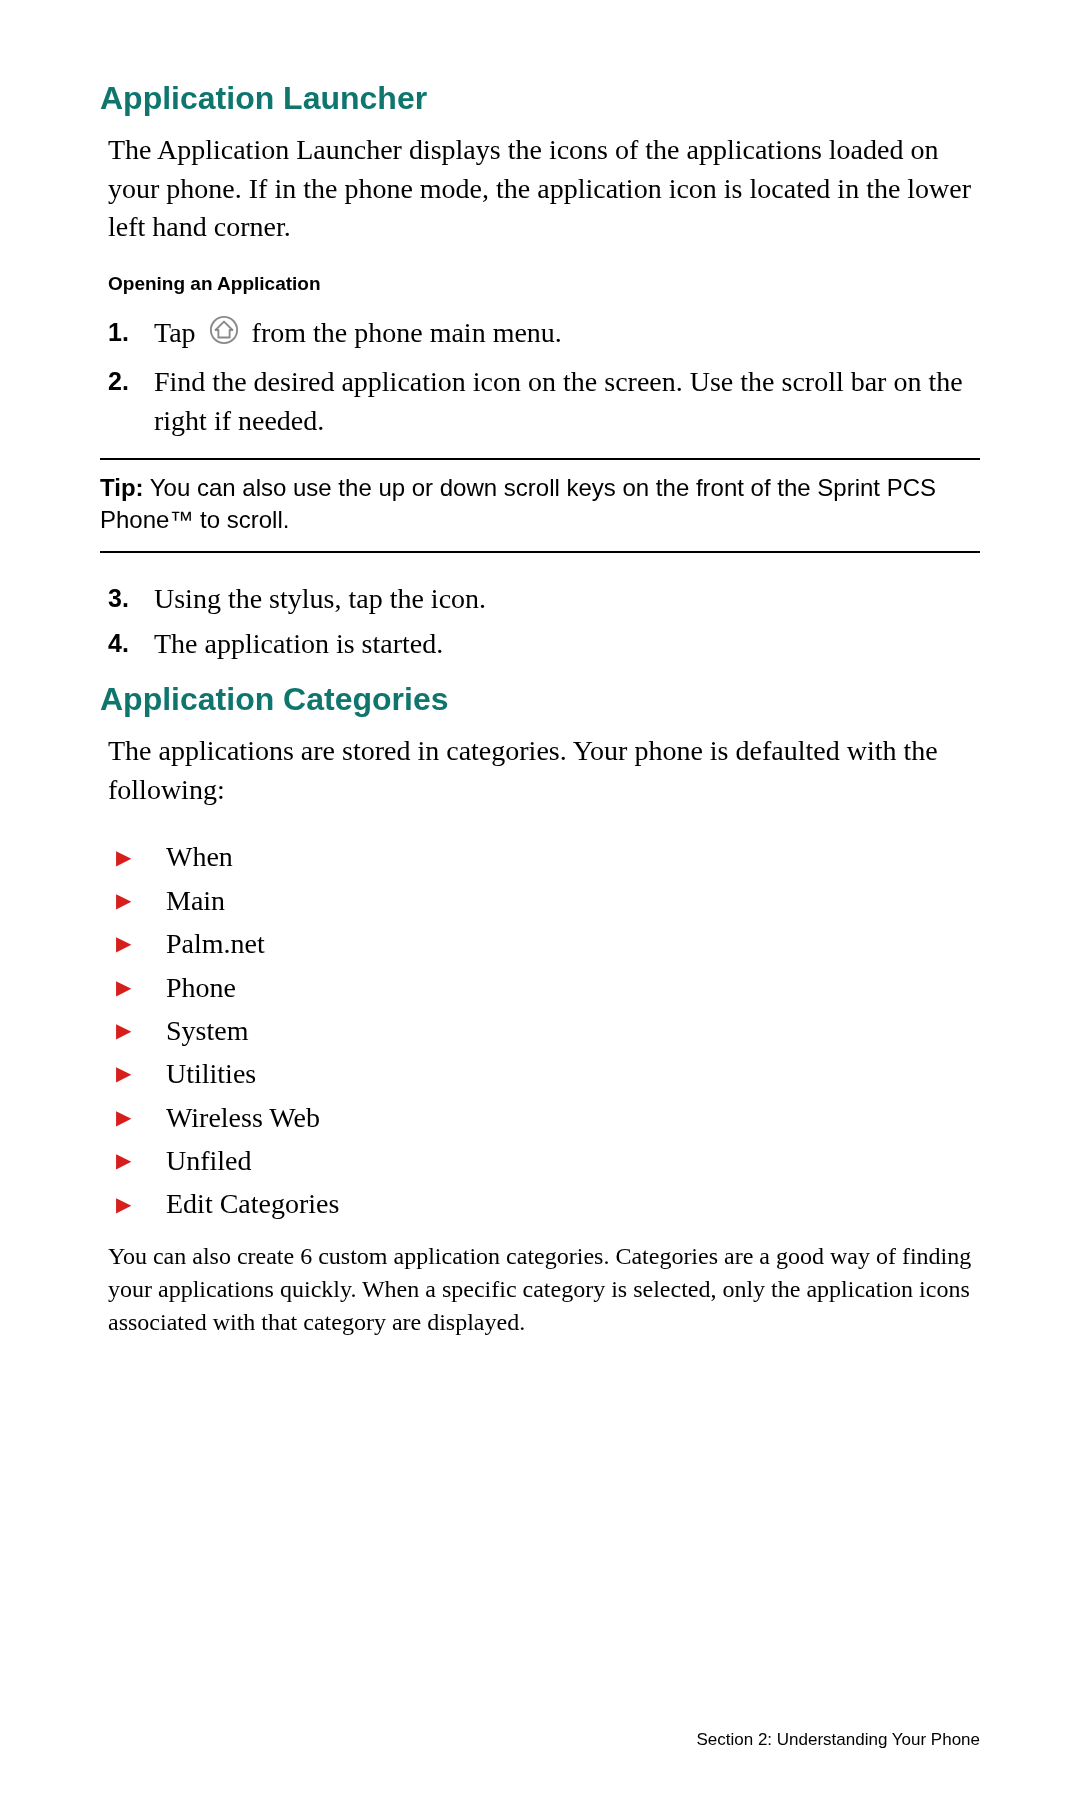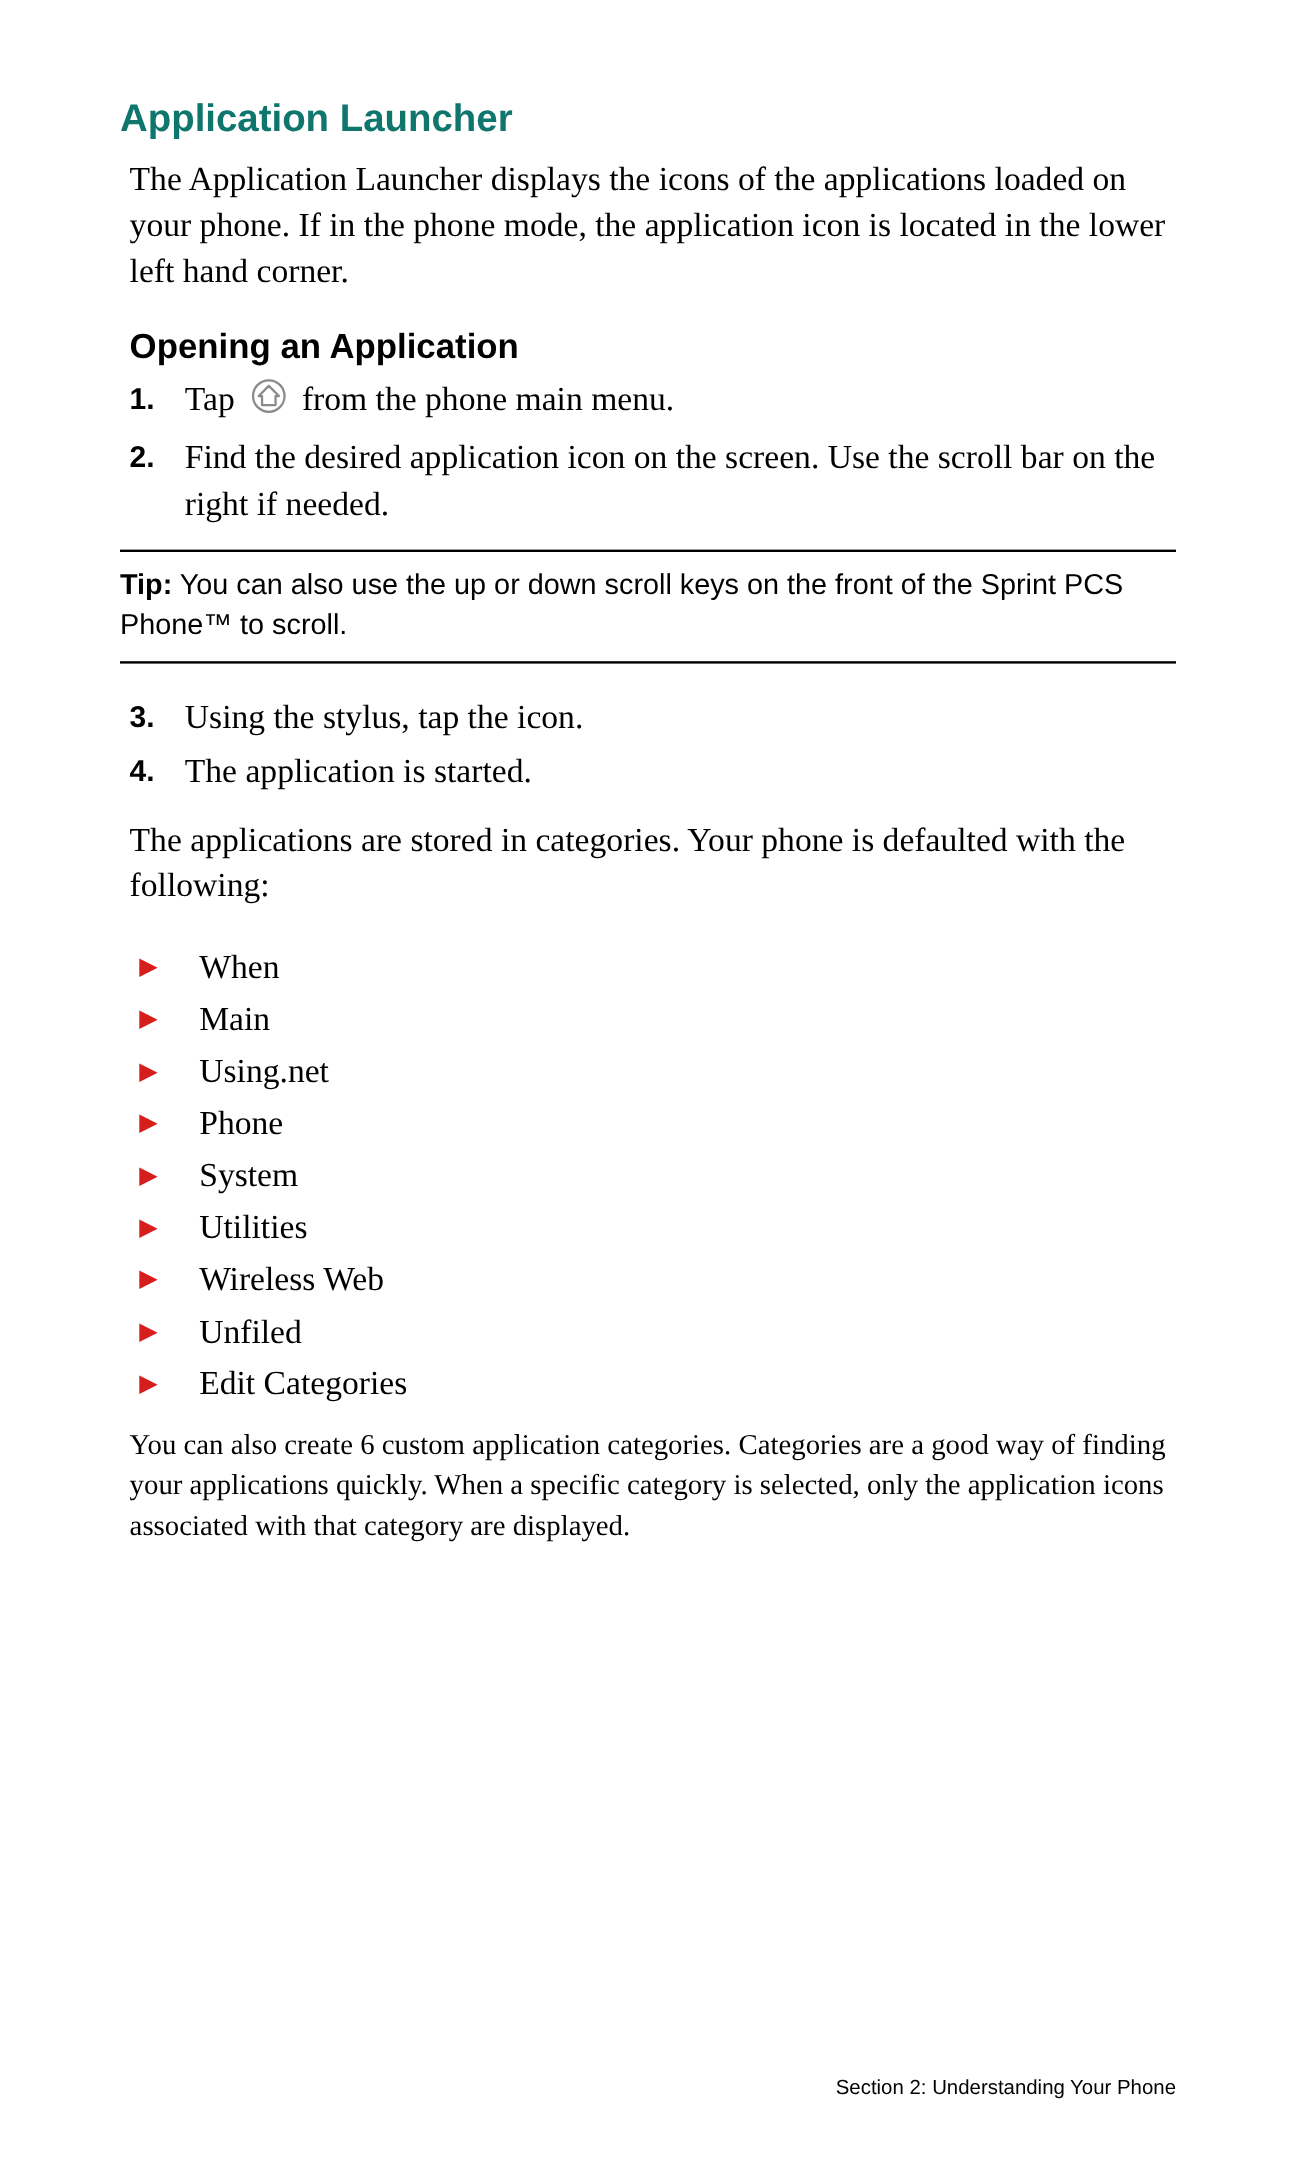--- a/index.html
+++ b/index.html
@@ -28,22 +28,22 @@
   }
   p.intro {
     font-size: 28px;
     line-height: 1.38;
     margin: 0 0 26px 0;
     padding-left: 8px;
   }
   h3.subheading {
     font-family: Arial, Helvetica, sans-serif;
     font-weight: 700;
-    font-size: 29px;
-    margin: 0 0 8px 0;
+    font-size: 19px;
+    margin: 0 0 18px 0;
     padding-left: 8px;
   }
   ol.steps {
     list-style: none;
     margin: 0 0 18px 0;
     padding: 0 0 0 8px;
   }
   ol.steps > li {
     display: flex;
     align-items: flex-start;
@@ -153,34 +153,35 @@
       <span class="step-num">3.</span>
       <span class="step-text">Using the stylus, tap the icon.</span>
     </li>
     <li>
       <span class="step-num">4.</span>
       <span class="step-text">The application is started.</span>
     </li>
   </ol>
 
 
+  <h2 class="section-heading">Application Categories</h2>
   <p class="intro">The applications are stored in categories. Your phone is defaulted with the following:</p>
 
   <ul class="categories">
     <li>
         <span class="bullet">▶</span>
         <span>When</span>
       </li>
     <li>
         <span class="bullet">▶</span>
         <span>Main</span>
       </li>
     <li>
         <span class="bullet">▶</span>
-        <span>Using.net</span>
+        <span>Palm.net</span>
       </li>
     <li>
         <span class="bullet">▶</span>
         <span>Phone</span>
       </li>
     <li>
         <span class="bullet">▶</span>
         <span>System</span>
       </li>
     <li>

